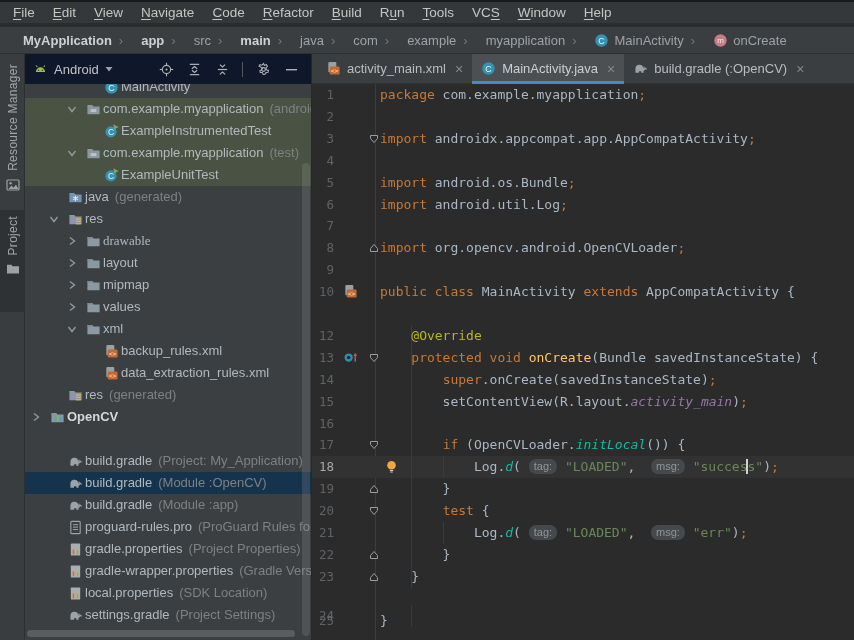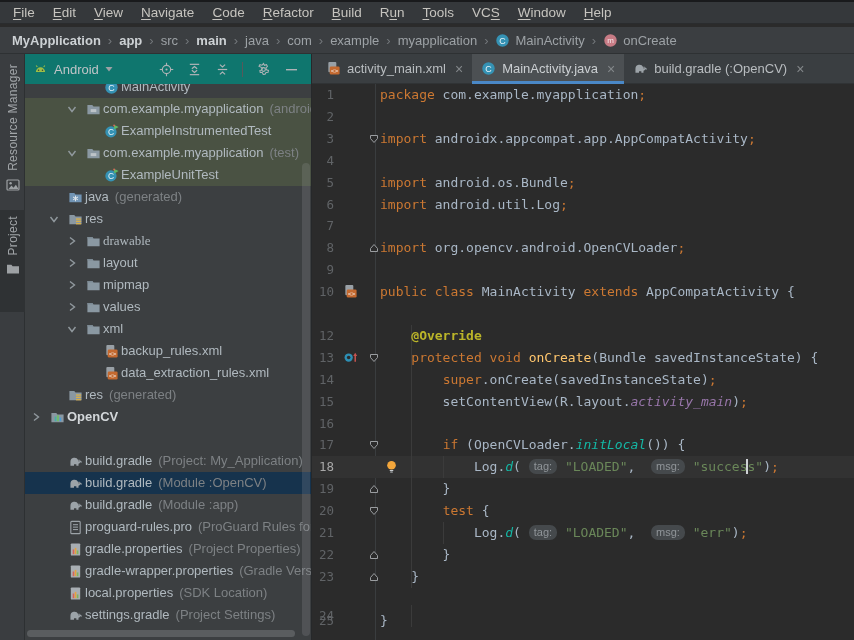--- a/index.html
+++ b/index.html
@@ -10,36 +10,36 @@
   .menubar{position:absolute;top:0;left:0;right:0;height:24px;background:#35383B;
     border-top:2px solid #191A1C;border-bottom:1px solid #2A2C2E;
     display:flex;align-items:center;padding-left:4px;box-sizing:border-box;}
   .menu-item{color:#C6C4BF;font-size:13.5px;padding:0 9px;cursor:default;}
   .menu-item u{text-decoration:underline;text-underline-offset:2px;}
 
   
   .breadcrumbs{position:absolute;top:27px;height:27px;left:0;right:0;background:#3B3E41;
     display:flex;align-items:center;padding-left:12px;font-size:13px;color:#9DA2A6;box-sizing:border-box;
     border-bottom:1px solid #2E3133;}
-  .crumb{display:flex;align-items:flex-end;gap:5px;white-space:nowrap;}
+  .crumb{display:flex;align-items:flex-end;gap:5px;white-space:nowrap;margin-left:11px;}
   .crumb.bold{color:#CDD1D4;font-weight:bold;}
   .crumb-sep{color:#73777B;margin:0 7px;}
 
   
   .main{position:absolute;top:54px;left:0;right:0;bottom:0;}
 
   
   .toolstrip{position:absolute;left:0;top:0;width:25px;bottom:0;background:#3A3D40;border-right:1px solid #2D3032;box-sizing:border-box;}
   .tool-tab{position:absolute;left:0;width:25px;display:flex;flex-direction:column;align-items:center;gap:7px;padding:6px 0;box-sizing:border-box;}
   .tool-tab.active{background:#2F3234;}
   .vlabel{writing-mode:vertical-rl;transform:rotate(180deg);font-size:12px;color:#A2A6A9;letter-spacing:.3px;}
 
   
   .project-panel{position:absolute;left:25px;top:0;width:287px;bottom:0;background:#3C3F41;border-right:1px solid #26282A;overflow:hidden;box-sizing:border-box;}
-  .panel-header{position:absolute;top:0;left:0;right:0;height:30px;background:#0f766e;z-index:5;
+  .panel-header{position:absolute;top:0;left:0;right:0;height:30px;background:#0f172a;z-index:5;
     display:flex;align-items:center;padding:0 12px 0 8px;box-sizing:border-box;}
   .view-selector{display:flex;align-items:center;gap:6px;color:#C0C4C7;font-size:13px;}
   .header-icons{margin-left:auto;display:flex;align-items:center;gap:12px;}
   .header-icons .hicon{display:flex;align-items:center;justify-content:center;width:16px;height:16px;color:#AFB3B6;font-size:15px;line-height:1;}
   .header-sep{width:1px;height:15px;background:#56595B;}
 
   .tree{position:absolute;top:0;left:0;right:0;bottom:0;}
   .tree-row{position:absolute;left:0;right:0;height:22px;line-height:22px;font-size:13px;color:#B0B9BF;white-space:nowrap;overflow:hidden;}
   .tree-row.hl-green{background:#4A5243;}
   .tree-row.hl-blue{background:#16334D;}
@@ -64,21 +64,21 @@
   .code-row{position:absolute;left:0;right:0;height:22px;line-height:22px;white-space:pre;}
   .code-row.active{background:#323232;}
   .ln{position:absolute;left:0;width:22px;text-align:right;color:#606366;font-size:12.5px;}
   .code-row.active .ln{color:#A8A8A8;}
   .gutter-ico{position:absolute;left:31px;top:3px;}
   .fold-marker{position:absolute;left:57px;top:6px;}
   .row-bulb{position:absolute;left:73px;top:4px;}
   .code-text{position:absolute;left:68px;top:0;z-index:1;}
   .guide{position:absolute;top:0;bottom:0;width:1px;background:#3B3B3B;}
   .tk-kw{color:#CC7832;} .tk-d{color:#A9B7C6;} .tk-s{color:#CC7832;}
-  .tk-an{color:#BBB529;font-weight:bold;} .tk-md{color:#FFC66D;} .tk-st{color:#6A8759;}
+  .tk-an{color:#BBB529;} .tk-md{color:#FFC66D;} .tk-st{color:#6A8759;}
   .tk-f{color:#9876AA;font-style:italic;} .tk-i{color:#14b8a6;font-style:italic;}
   .hint{display:inline-block;background:#45494C;color:#909599;border-radius:7px;font-size:11px;line-height:15px;padding:0 5px;font-family:"Liberation Sans",sans-serif;vertical-align:1px;}
   .caret{display:inline-block;width:2px;height:15px;background:#CFD2D6;vertical-align:-3px;margin:0 -1px;}
 
   svg{display:block;}
   .icon-inline{display:inline-flex;align-items:center;justify-content:center;}
 </style>
 </head>
 <body>
 

